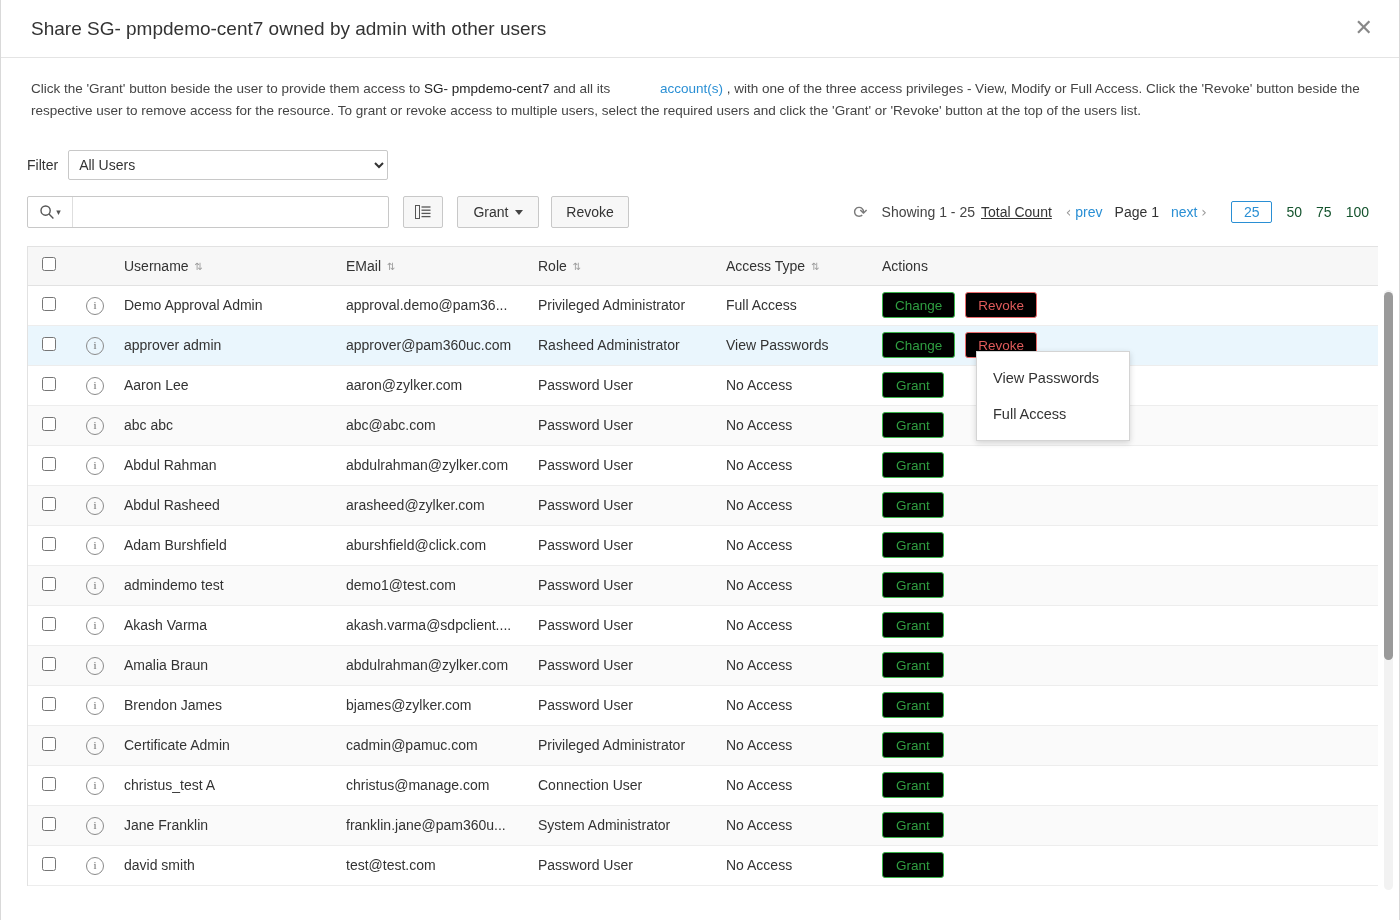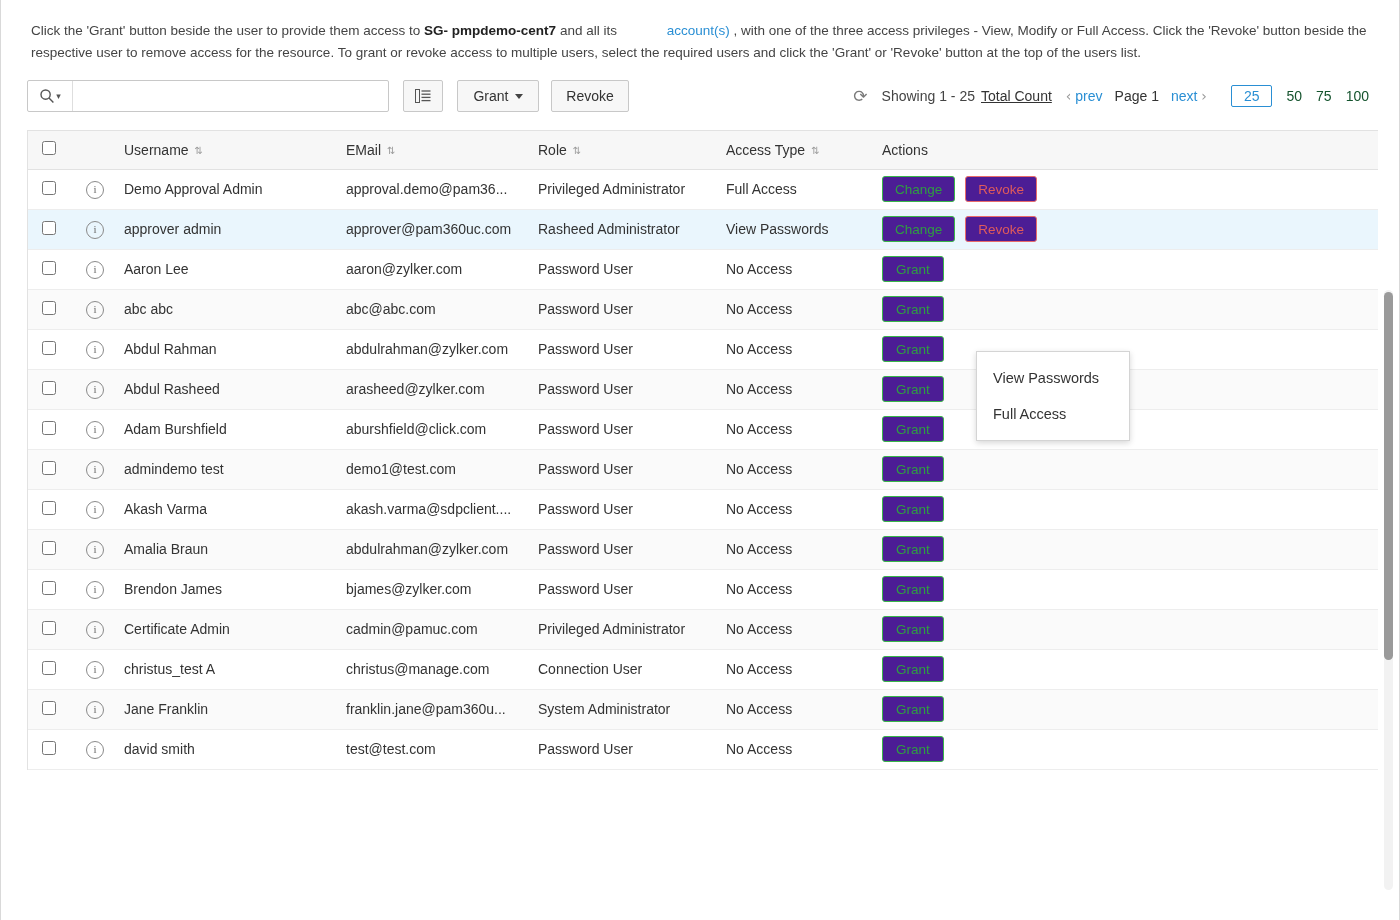--- a/index.html
+++ b/index.html
@@ -50,21 +50,21 @@
     font-family: "DejaVu Sans", sans-serif;
   }
   
   .desc {
     padding: 20px 30px 0 30px;
     font-size: 13.5px;
     line-height: 22px;
     color: #444;
     max-width: 1360px;
   }
-  .desc b { font-weight: bold; color:#222; }
+  .desc b { font-weight: normal; color:#222; }
   .desc a { color: #2a8fd4; text-decoration: none; margin-left: 46px; }
   
   .filter-row {
     display: flex;
     align-items: center;
     padding: 28px 0 0 26px;
   }
   .filter-label {
     font-size: 14px;
     color: #333;
@@ -248,21 +248,21 @@
   }
   .act-btn {
     display: inline-flex;
     align-items: center;
     justify-content: center;
     height: 26px;
     min-width: 62px;
     padding: 0 12px;
     border-radius: 3px;
     font-size: 13.5px;
-    background: #4c1d95;
+    background: #000000;
     cursor: pointer;
     box-sizing: border-box;
     font-family: "Liberation Sans", sans-serif;
   }
   .act-grant { border: 1px solid #39b54a; color: #2f9e41; }
   .act-change { border: 1px solid #39b54a; color: #2f9e41; }
   .act-revoke { border: 1px solid #e96b6b; color: #e05b5b; margin-left: 10px; }
   
   .menu {
     position: absolute;
@@ -303,25 +303,35 @@
     background: #9a9a9a;
     border-radius: 5px;
     cursor: pointer;
   }
 </style>
 </head>
 <body>
 
 <div class="dialog">
 
+  <div class="dialog-header">
+    <div class="dialog-title">Share SG- pmpdemo-cent7 owned by admin with other users</div>
+    <div class="close-icon">✕</div>
+  </div>
 
   <div class="desc">
     <span>Click the 'Grant' button beside the user to provide them access to </span><b>SG- pmpdemo-cent7</b><span> and all its </span><a href="#">account(s)</a><span> , with one of the three access privileges - View, Modify or Full Access. Click the 'Revoke' button beside the respective user to remove access for the resource. To grant or revoke access to multiple users, select the required users and click the 'Grant' or 'Revoke' button at the top of the users list.</span>
   </div>
 
+  <div class="filter-row">
+    <span class="filter-label">Filter</span>
+    <select class="filter-select">
+      <option>All Users</option>
+    </select>
+  </div>
 
   <div class="toolbar">
     <div class="search-box">
       <div class="search-btn">
         <svg width="16" height="16" viewBox="0 0 16 16" aria-hidden="true">
           <circle cx="6.6" cy="6.6" r="4.6" fill="none" stroke="#555" stroke-width="1.4"></circle>
           <line x1="10" y1="10" x2="14.4" y2="14.4" stroke="#555" stroke-width="1.4"></line>
         </svg>
         <span style="font-size:9px;color:#555;margin-left:1px;">▾</span>
       </div>

